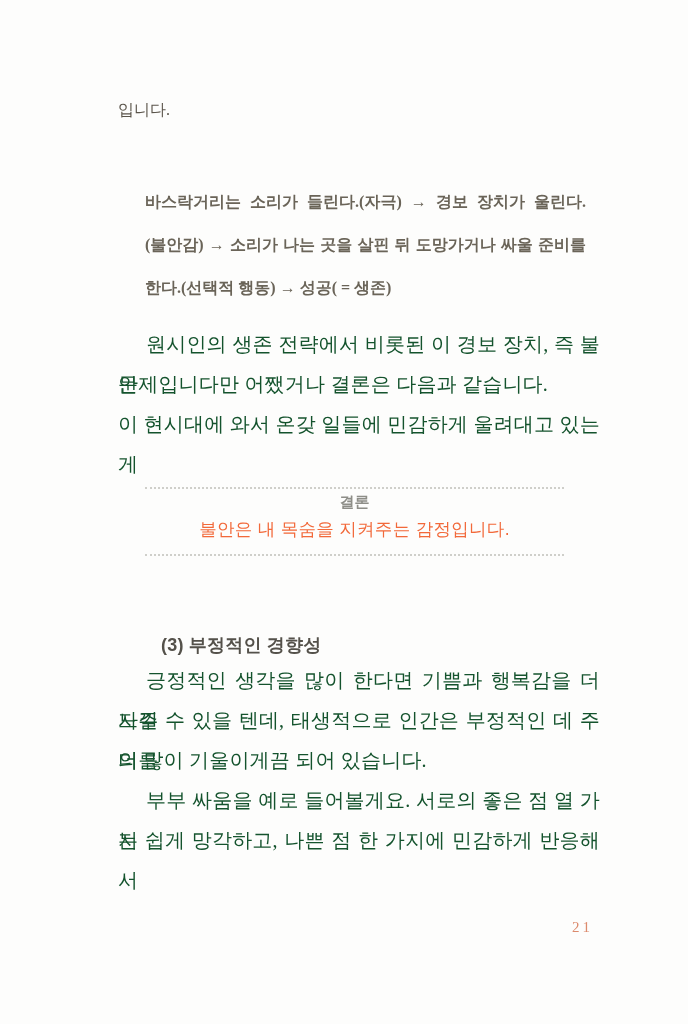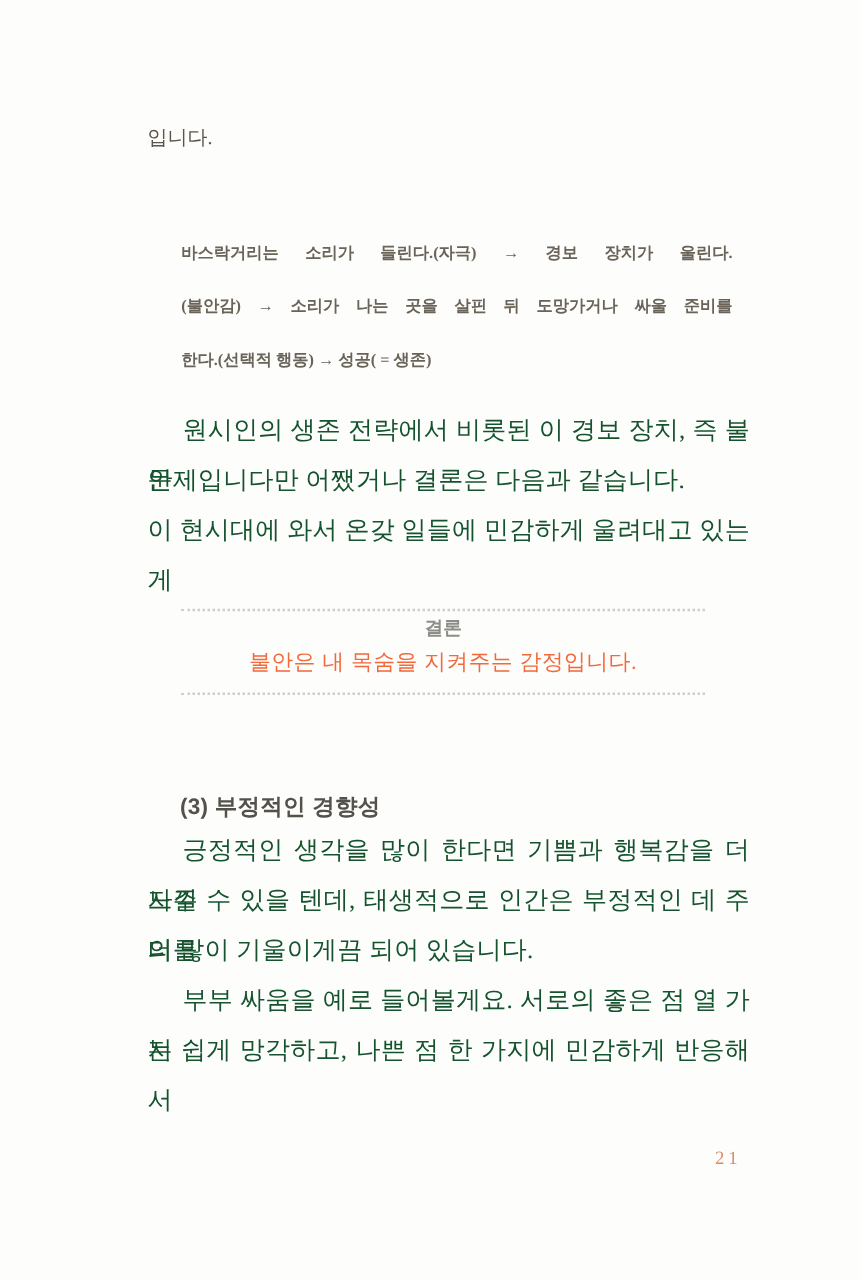--- a/index.html
+++ b/index.html
@@ -14,35 +14,35 @@
 
   
   .para { position:absolute; left:118px; width:482px; font-size:20px; color:#14532d; letter-spacing:0.2px; }
   .para .ln { line-height:40px; height:40px; }
   .ln.just { text-align:justify; text-align-last:justify; }
   .ln.indent { text-indent:28px; }
 
   .opening { position:absolute; left:118px; top:100px; font-size:16px; color:#5b554b; }
 
   .quote { position:absolute; left:145px; top:180px; width:441px;
-           font-size:13px; font-weight:bold; color:#6a6458; }
+           font-size:16px; font-weight:bold; color:#6a6458; }
   .quote .ln { line-height:43px; height:43px; }
 
   .para-alarm     { top:324px; }
   .para-negative  { top:660px; }
   .para-couple    { top:780px; }
 
   .conclusion { position:absolute; left:145px; top:487px; width:419px;
                 text-align:center; font-family:"Liberation Sans", sans-serif; }
   .dotted-line { border-top:2px dotted #cfcfca; height:0; }
   .conclusion-label { margin-top:4px; font-size:15px; font-weight:bold; color:#8e8e88; }
   .conclusion-text  { margin-top:5px; margin-bottom:13px; font-size:17.5px; font-weight:normal;
                       color:#f2693a; letter-spacing:0.3px; }
 
-  .section-heading { position:absolute; left:144px; top:633px;
+  .section-heading { position:absolute; left:161px; top:633px;
                      font-family:"Liberation Sans", sans-serif;
                      font-size:18px; font-weight:bold; color:#54514a; letter-spacing:0.2px; }
 
   .page-number { position:absolute; left:572px; top:919px;
                  font-size:15px; color:#dc8a6c; letter-spacing:3px; }
 </style>
 </head>
 <body>
 
 <div class="page">

